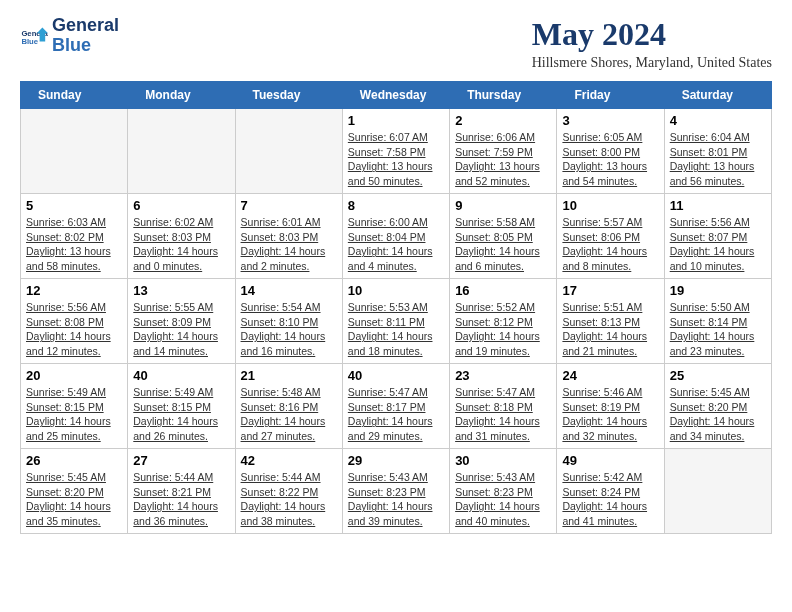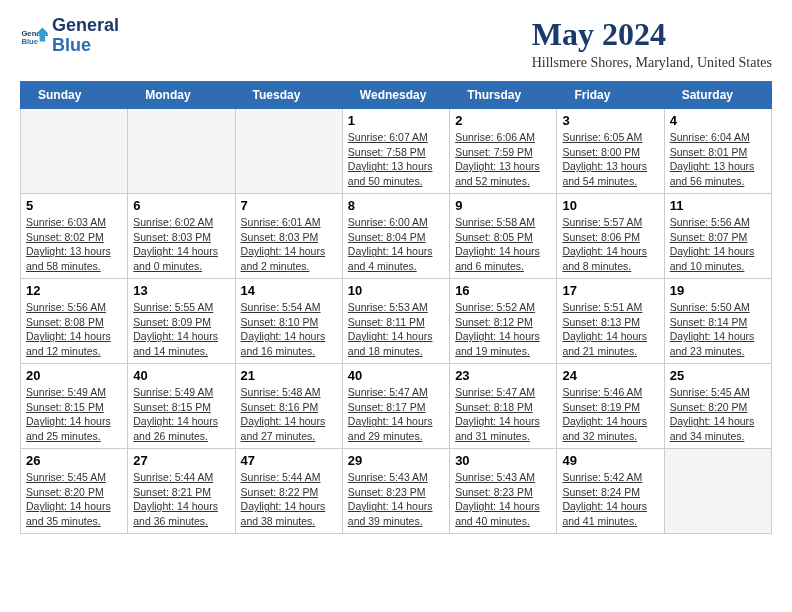--- a/index.html
+++ b/index.html
@@ -237,21 +237,21 @@
       <tr class="week-row">
         <td>
           <div class="day-number">26</div>
           <div class="day-info">Sunrise: 5:45 AM<br>Sunset: 8:20 PM<br>Daylight: 14 hours and 35 minutes.</div>
         </td>
         <td>
           <div class="day-number">27</div>
           <div class="day-info">Sunrise: 5:44 AM<br>Sunset: 8:21 PM<br>Daylight: 14 hours and 36 minutes.</div>
         </td>
         <td>
-          <div class="day-number">47</div>
+          <div class="day-number">42</div>
           <div class="day-info">Sunrise: 5:44 AM<br>Sunset: 8:22 PM<br>Daylight: 14 hours and 38 minutes.</div>
         </td>
         <td>
           <div class="day-number">29</div>
           <div class="day-info">Sunrise: 5:43 AM<br>Sunset: 8:23 PM<br>Daylight: 14 hours and 39 minutes.</div>
         </td>
         <td>
           <div class="day-number">30</div>
           <div class="day-info">Sunrise: 5:43 AM<br>Sunset: 8:23 PM<br>Daylight: 14 hours and 40 minutes.</div>
         </td>

